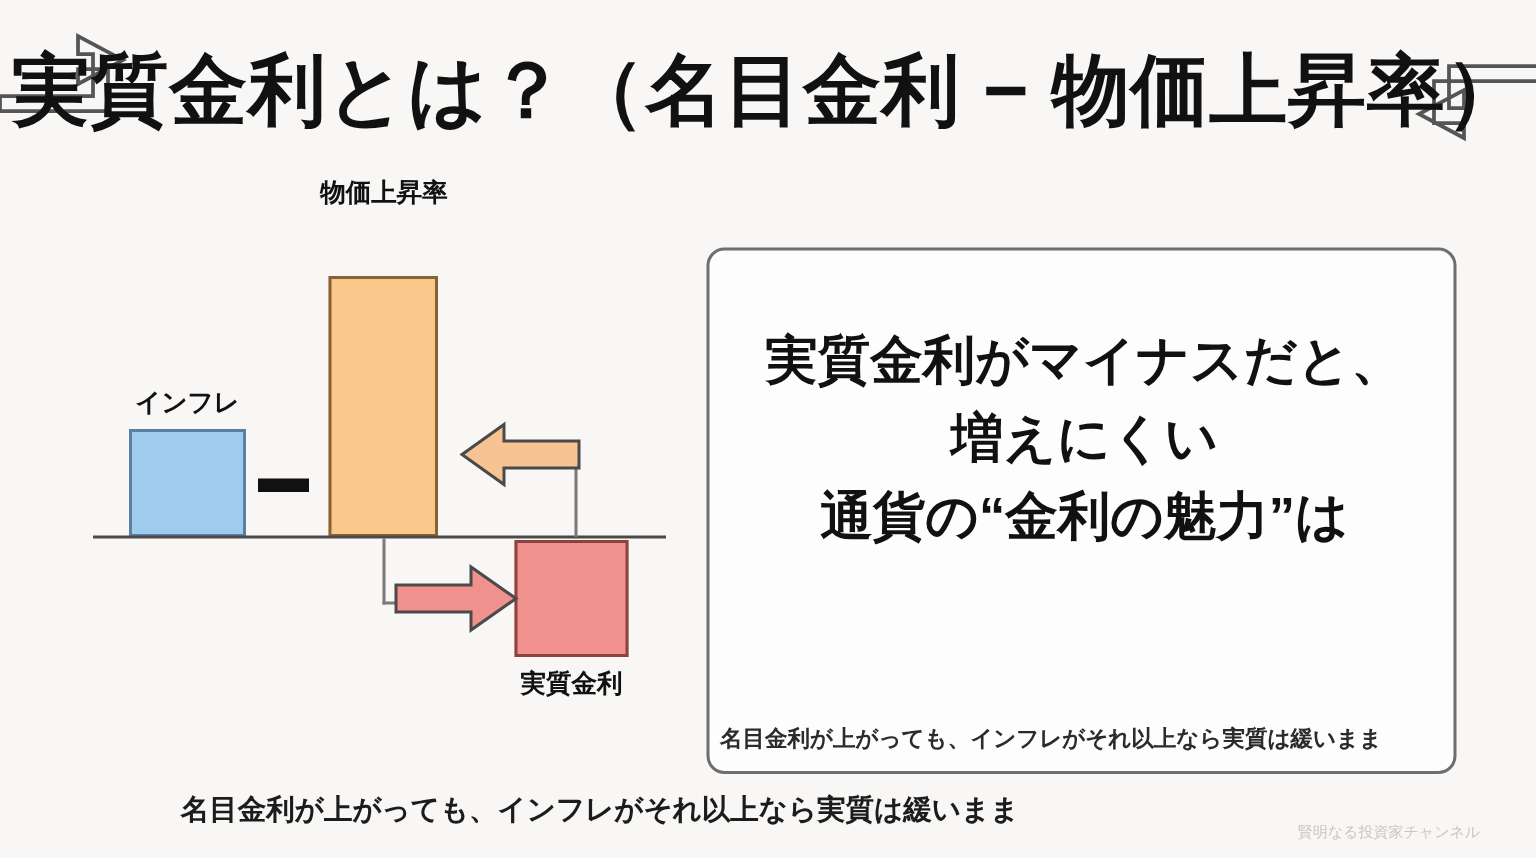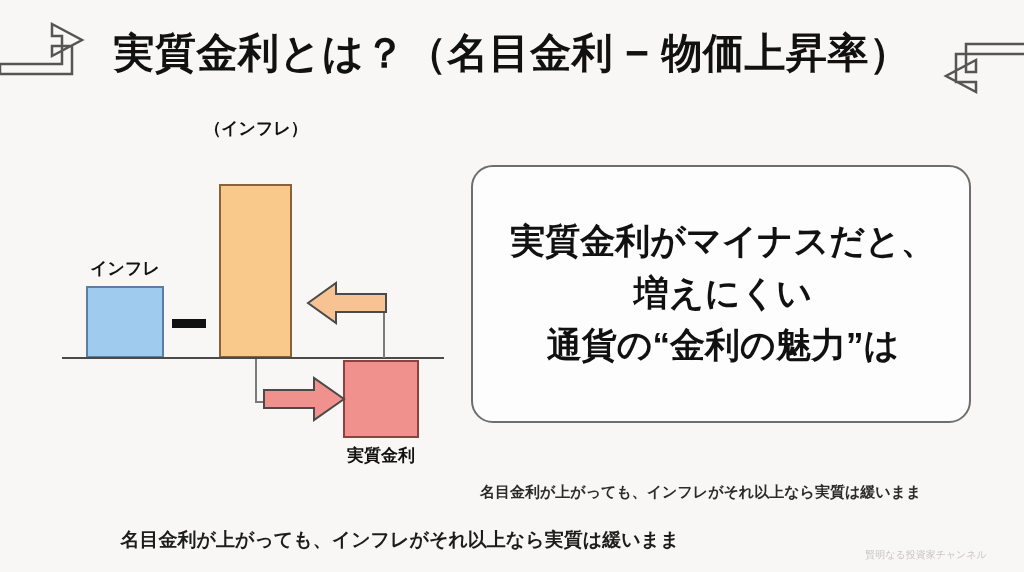--- a/index.html
+++ b/index.html
@@ -26,21 +26,21 @@
   #corner-arrow-left  { left: 0px;  top: 2px; }
   #corner-arrow-right { left: 928px; top: 34px; }
 
   
   #page-title {
     position: absolute;
     left: 0px;
     top: 26px;
     width: 1024px;
     text-align: center;
-    font-size: 41px;
+    font-size: 52px;
     font-weight: bold;
     letter-spacing: 0.5px;
     color: #111111;
     white-space: nowrap;
   }
 
   
   #chart-area {
     position: absolute;
     left: 0px;
@@ -158,25 +158,25 @@
     left: 262px;
     top: 272px;
   }
 
   
   #callout-box {
     position: absolute;
     left: 471px;
     top: 165px;
     width: 500px;
-    height: 258px;
+    height: 351px;
     box-sizing: border-box;
     background: #fdfdfd;
     border: 2px solid #6e6e6e;
-    border-radius: 22px;
+    border-radius: 12px;
   }
   #callout-text {
     position: absolute;
     left: 0;
     top: 48px;
     width: 500px;
     text-align: center;
     font-size: 35px;
     font-weight: bold;
     line-height: 1.48;
@@ -235,21 +235,21 @@
 
   <div id="page-title">実質金利とは？（名目金利 − 物価上昇率）</div>
 
   <div id="chart-area">
 
     <div class="bar-label" id="label-nominal">
       <div>インフレ</div>
     </div>
 
     <div class="bar-label" id="label-inflation">
-      <div>（インフレ）</div>
+      <div>物価上昇率</div>
     </div>
 
     <div class="bar" id="bar-nominal"></div>
     <div class="bar" id="bar-inflation"></div>
     <div class="bar" id="bar-real"></div>
 
     <div id="minus-sign"></div>
 
     <div id="baseline"></div>
 

